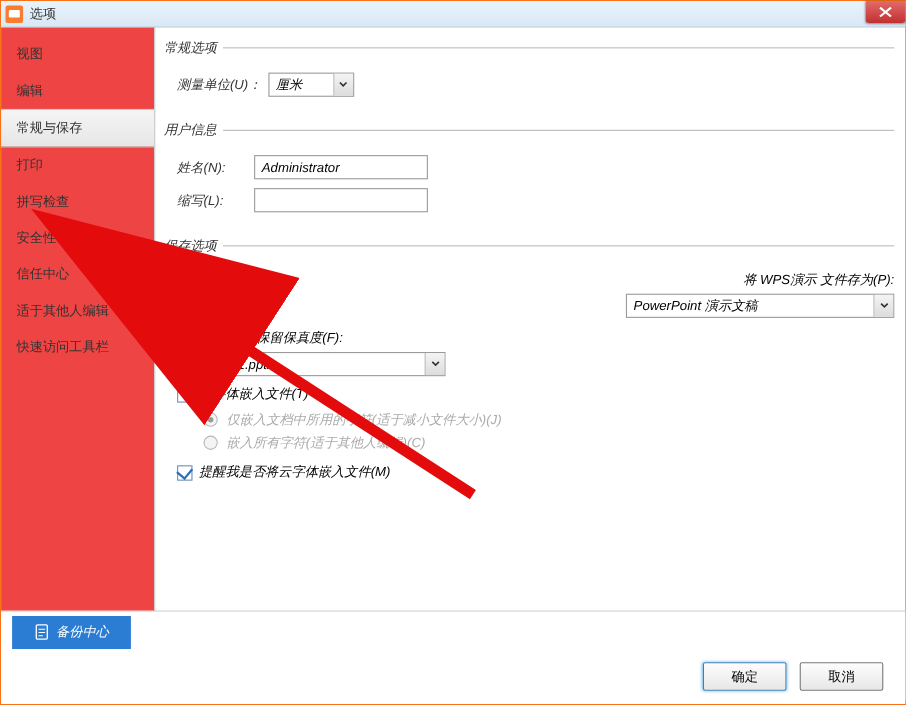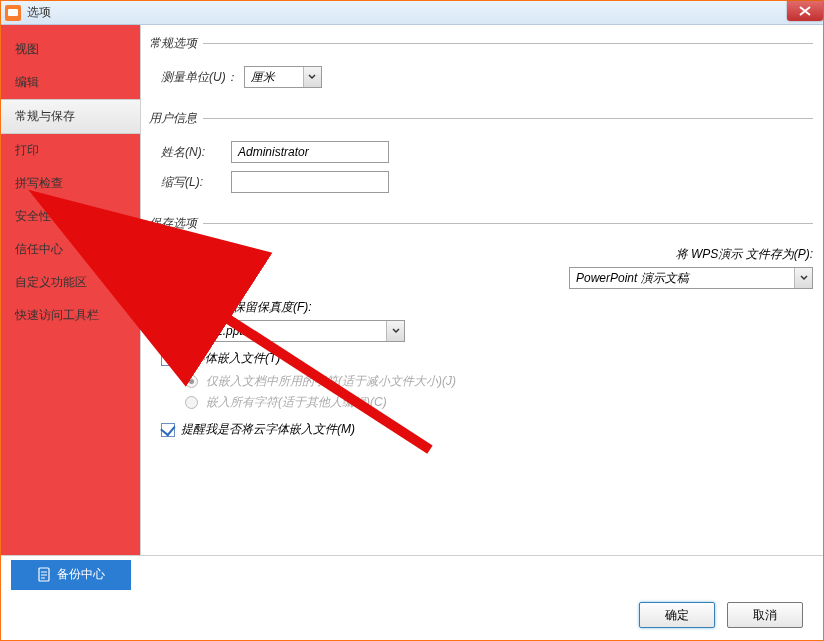--- a/index.html
+++ b/index.html
@@ -25,21 +25,21 @@
 .text-input { width: 158px; }
 .combo .caret { position: absolute; right: 0; top: 0; width: 18px; height: 100%; border-left: 1px solid #b9b9b9; background: linear-gradient(#f4f4f4,#dcdcdc); display: flex; align-items: center; justify-content: center; }
 .caret svg { display:block; }
 .check-row { display: flex; align-items: center; margin: 6px 0 6px 10px; gap: 6px; }
 .check-box { width: 14px; height: 14px; border: 1px solid #6b8ebf; background: #fff; display: inline-flex; align-items: center; justify-content: center; cursor: pointer; }
 .check-box.checked::after { content: ""; width: 10px; height: 8px; background: none; border: 2px solid #2c6dbd; border-top: none; border-right: none; transform: rotate(-50deg) translate(1px,-1px); }
 .radio-row { display: flex; align-items: center; margin: 4px 0 4px 34px; gap: 8px; color: #aaa; }
 .radio { width: 13px; height: 13px; border: 1px solid #b8b8b8; border-radius: 50%; background: #f4f4f4; display: inline-flex; align-items: center; justify-content: center; }
 .radio.selected::after { content: ""; width: 5px; height: 5px; border-radius: 50%; background: #9a9a9a; }
 .footer-bar { height: 38px; border-top: 1px solid #cfcfcf; display: flex; align-items: center; padding-left: 10px; background: #fff; }
-.backup-btn { width: 120px; height: 30px; background: #2b7cd3; color: #fff; display: flex; align-items: center; justify-content: center; gap: 6px; cursor: pointer; }
+.backup-btn { width: 108px; height: 30px; background: #2b7cd3; color: #fff; display: flex; align-items: center; justify-content: center; gap: 6px; cursor: pointer; font-style: italic; }
 .button-bar { height: 44px; display: flex; align-items: center; justify-content: flex-end; gap: 12px; padding-right: 20px; background: #fff; }
 .win-btn { min-width: 76px; height: 26px; border: 1px solid #777; background: linear-gradient(#fdfdfd,#e7e7e7); display: flex; align-items: center; justify-content: center; cursor: pointer; border-radius: 2px; }
 .win-btn.default { border-color: #3c7fb1; box-shadow: 0 0 3px #6fb7e9; }
 .arrow-overlay { position: absolute; left: 0; top: 0; width: 100%; height: 100%; pointer-events: none; }
 </style>
 </head>
 <body>
 
 <div class="window">
 
@@ -58,21 +58,21 @@
   <div class="body-area">
 
     <div class="sidebar">
       <div class="sidebar-item"><span>视图</span></div>
       <div class="sidebar-item"><span>编辑</span></div>
       <div class="sidebar-item selected"><span>常规与保存</span></div>
       <div class="sidebar-item"><span>打印</span></div>
       <div class="sidebar-item"><span>拼写检查</span></div>
       <div class="sidebar-item"><span>安全性</span></div>
       <div class="sidebar-item"><span>信任中心</span></div>
-      <div class="sidebar-item"><span>自定义功能区</span></div>
+      <div class="sidebar-item"><span>适于其他人编辑</span></div>
       <div class="sidebar-item"><span>快速访问工具栏</span></div>
     </div>
 
     <div class="content">
 
       <fieldset>
         <legend>常规选项</legend>
         <div class="row">
           <span class="label">测量单位(U)：</span>
           <div class="combo small">

